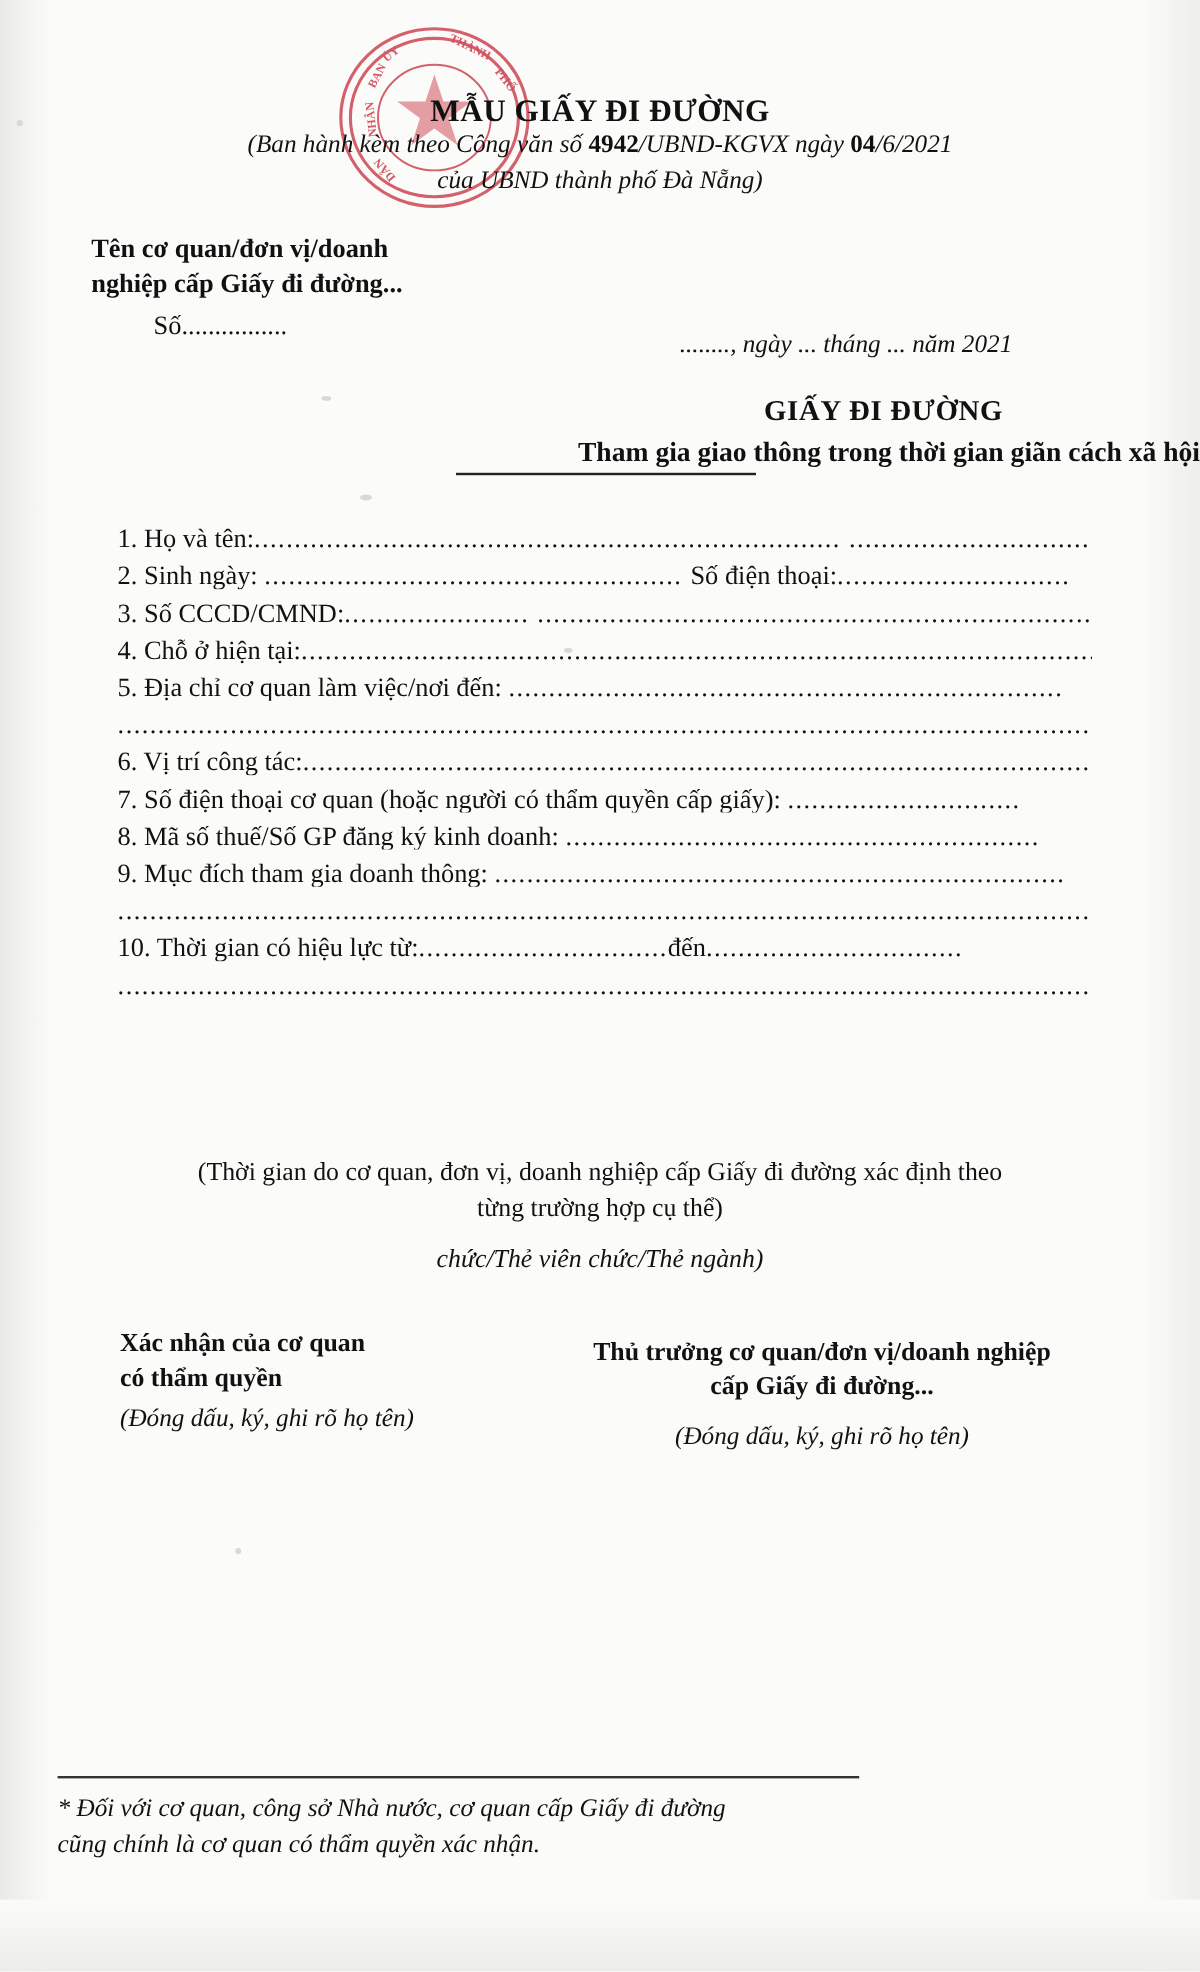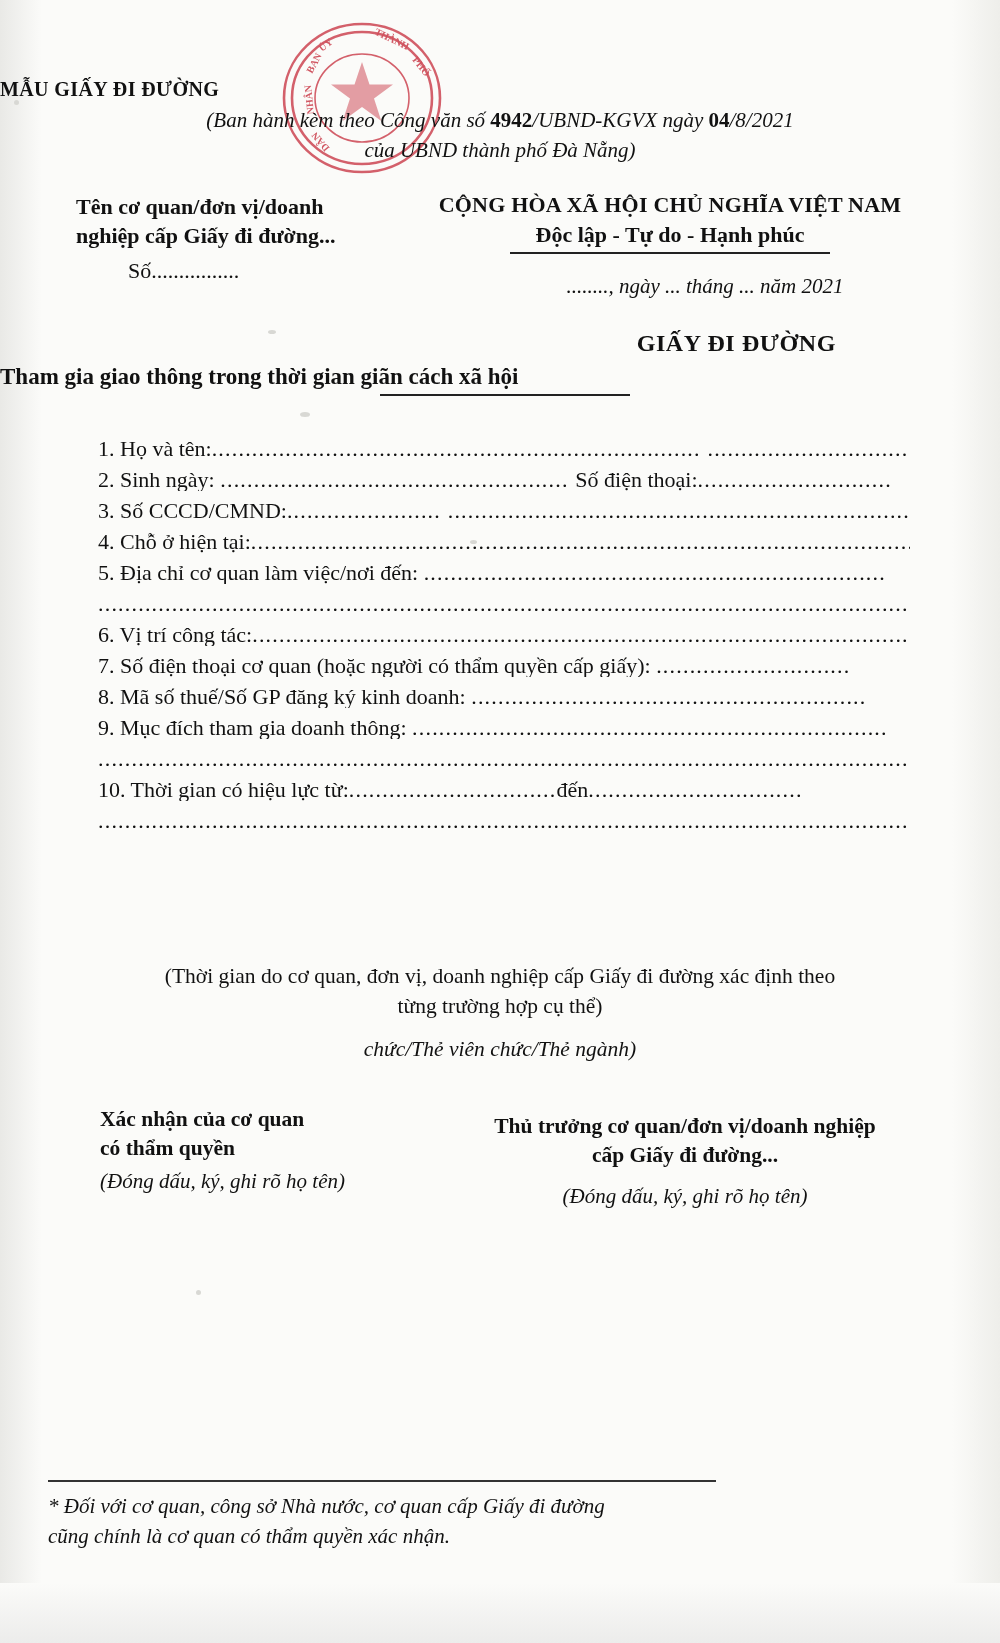--- a/index.html
+++ b/index.html
@@ -55,22 +55,22 @@
     width: 168px;
     height: 160px;
     pointer-events: none;
     opacity: .82;
   }
 
   
   .title-top {
     position: absolute;
     left: 0; top: 78px; width: 1000px;
-    text-align: left;
-    font-size: 20px;
+    text-align: center;
+    font-size: 26px;
     font-weight: bold;
     letter-spacing: .4px;
   }
   .title-sub1 {
     position: absolute;
     left: 0; top: 108px; width: 1000px;
     text-align: center;
     font-size: 21px;
     font-style: italic;
   }
@@ -140,21 +140,21 @@
     position: absolute;
     left: 0; top: 330px; width: 836px;
     text-align: right;
     font-size: 24px;
     font-weight: bold;
     letter-spacing: .6px;
   }
   .doc-subtitle {
     position: absolute;
     left: 0; top: 364px; width: 1000px;
-    text-align: left;
+    text-align: right;
     font-size: 23px;
     font-weight: bold;
   }
   .doc-subtitle-rule {
     position: absolute;
     left: 380px; top: 394px;
     width: 250px; height: 2px;
     background: #222;
   }
 
@@ -279,34 +279,29 @@
       <text transform="translate(34,56) rotate(-62)">BAN</text>
       <text transform="translate(36,96) rotate(-96)">NHÂN</text>
       <text transform="translate(52,130) rotate(-130)">DÂN</text>
       <text transform="translate(96,16) rotate(26)">THÀNH</text>
       <text transform="translate(134,42) rotate(52)">PHỐ</text>
     </g>
   </svg>
 
   <div class="title-top">MẪU GIẤY ĐI ĐƯỜNG</div>
 
-  <div class="title-sub1"><span>(Ban hành kèm theo Công văn số </span><span class="handwrite">4942</span><span>/UBND-KGVX ngày </span><span class="handwrite">04</span><span>/8/2021</span></div>
+  <div class="title-sub1"><span>(Ban hành kèm theo Công văn số </span><span class="handwrite">4942</span><span>/UBND-KGVX ngày </span><span class="handwrite">04</span><span>/6/2021</span></div>
 
   <div class="title-sub2">của UBND thành phố Đà Nẵng)</div>
 
   <div class="org-block">
     <div>Tên cơ quan/đơn vị/doanh</div>
     <div>nghiệp cấp Giấy đi đường...</div>
   </div>
 
-  <div class="nation-block">
-    <div class="nation-l1">CỘNG HÒA XÃ HỘI CHỦ NGHĨA VIỆT NAM</div>
-    <div class="nation-l2">Độc lập - Tự do - Hạnh phúc</div>
-    <div class="nation-rule"></div>
-  </div>
 
   <div class="so-line">Số................</div>
   <div class="date-line">........, ngày ... tháng ... năm 2021</div>
 
   <div class="doc-title">GIẤY ĐI ĐƯỜNG</div>
   <div class="doc-subtitle">Tham gia giao thông trong thời gian giãn cách xã hội</div>
   <div class="doc-subtitle-rule"></div>
 
   <div class="fields">
     <div class="field-row">

